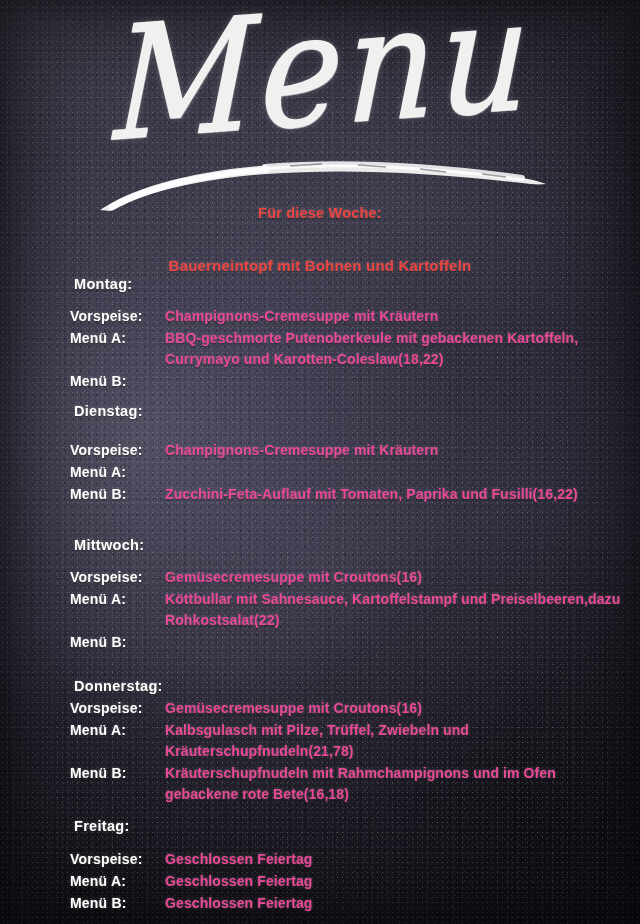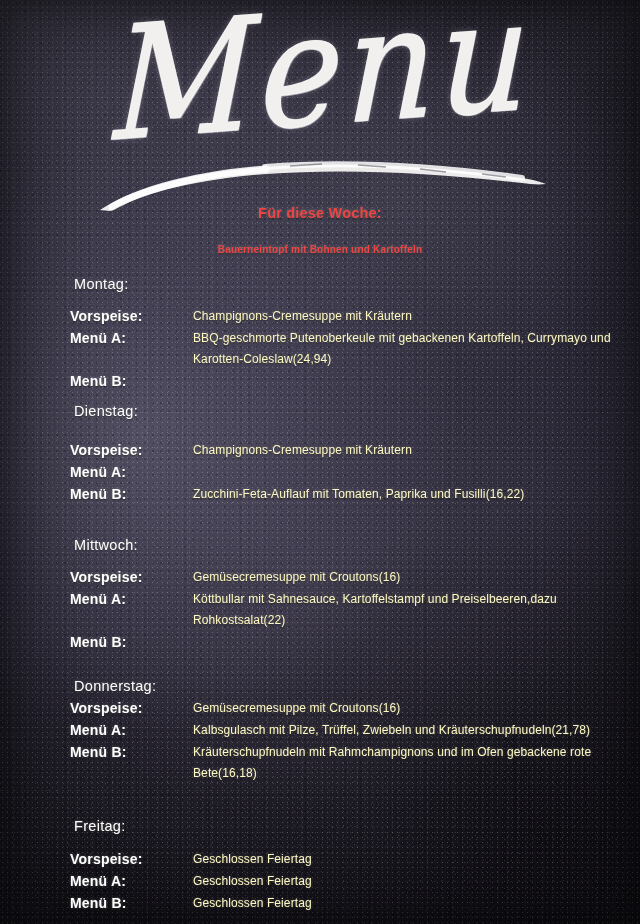--- a/index.html
+++ b/index.html
@@ -91,41 +91,41 @@
     white-space:nowrap;
   }
   .title-swoosh{position:absolute;left:90px;top:160px;}
 
   .weekly{
     position:absolute;left:0;right:0;text-align:center;
     color:#ef4444;font-weight:bold;
     text-shadow:0 0 3px rgba(255,255,255,.35), 0 1px 2px rgba(0,0,0,.75);
   }
   #weekly-label{top:205px;font-size:14.5px;letter-spacing:.2px;}
-  #weekly-dish{top:244px;font-size:10px;letter-spacing:.2px;}
+  #weekly-dish{top:257px;font-size:15px;letter-spacing:.2px;}
 
   .day-block{position:absolute;left:0;right:0;}
   .day-heading{
     position:absolute;left:74px;
-    font-size:14.5px;font-weight:normal;color:#ffffff;
+    font-size:14.5px;font-weight:bold;color:#ffffff;
     letter-spacing:.3px;
     text-shadow:0 0 3px rgba(255,255,255,.32), 0 1px 2px rgba(0,0,0,.75);
   }
   .rows{position:absolute;left:70px;right:12px;}
-  .row{display:flex;align-items:flex-start;margin-bottom:1px;gap:28px;}
+  .row{display:flex;align-items:flex-start;margin-bottom:1px;}
   .row-label{
     flex:0 0 95px;
     font-size:14px;font-weight:bold;color:#ffffff;
     letter-spacing:.2px;line-height:21px;
     text-shadow:0 0 3px rgba(255,255,255,.30), 0 1px 2px rgba(0,0,0,.75);
     white-space:nowrap;
   }
   .row-value{
     flex:1 1 auto;
-    font-size:12px;font-weight:normal;color:#fef9c3;
+    font-size:14px;font-weight:bold;color:#ec4899;
     letter-spacing:.1px;line-height:21px;
     text-shadow:0 0 3px rgba(255,255,255,.30), 0 1px 2px rgba(0,0,0,.75);
   }
 </style>
 </head>
 <body>
 
 <div id="board">
   <div id="grain"></div>
   <div id="grain2"></div>
@@ -151,21 +151,21 @@
 
   <div class="day-block">
     <div class="day-heading" style="top: 276px;">Montag:</div>
     <div class="rows" style="top: 306px;">
       <div class="row">
         <div class="row-label">Vorspeise:</div>
         <div class="row-value">Champignons-Cremesuppe mit Kräutern</div>
       </div>
       <div class="row">
         <div class="row-label">Menü A:</div>
-        <div class="row-value">BBQ-geschmorte Putenoberkeule mit gebackenen Kartoffeln, Currymayo und Karotten-Coleslaw(24,94)</div>
+        <div class="row-value">BBQ-geschmorte Putenoberkeule mit gebackenen Kartoffeln, Currymayo und Karotten-Coleslaw(18,22)</div>
       </div>
       <div class="row">
         <div class="row-label">Menü B:</div>
       </div>
     </div>
   </div>
 
   <div class="day-block">
     <div class="day-heading" style="top: 403px;">Dienstag:</div>
     <div class="rows" style="top: 440px;">

